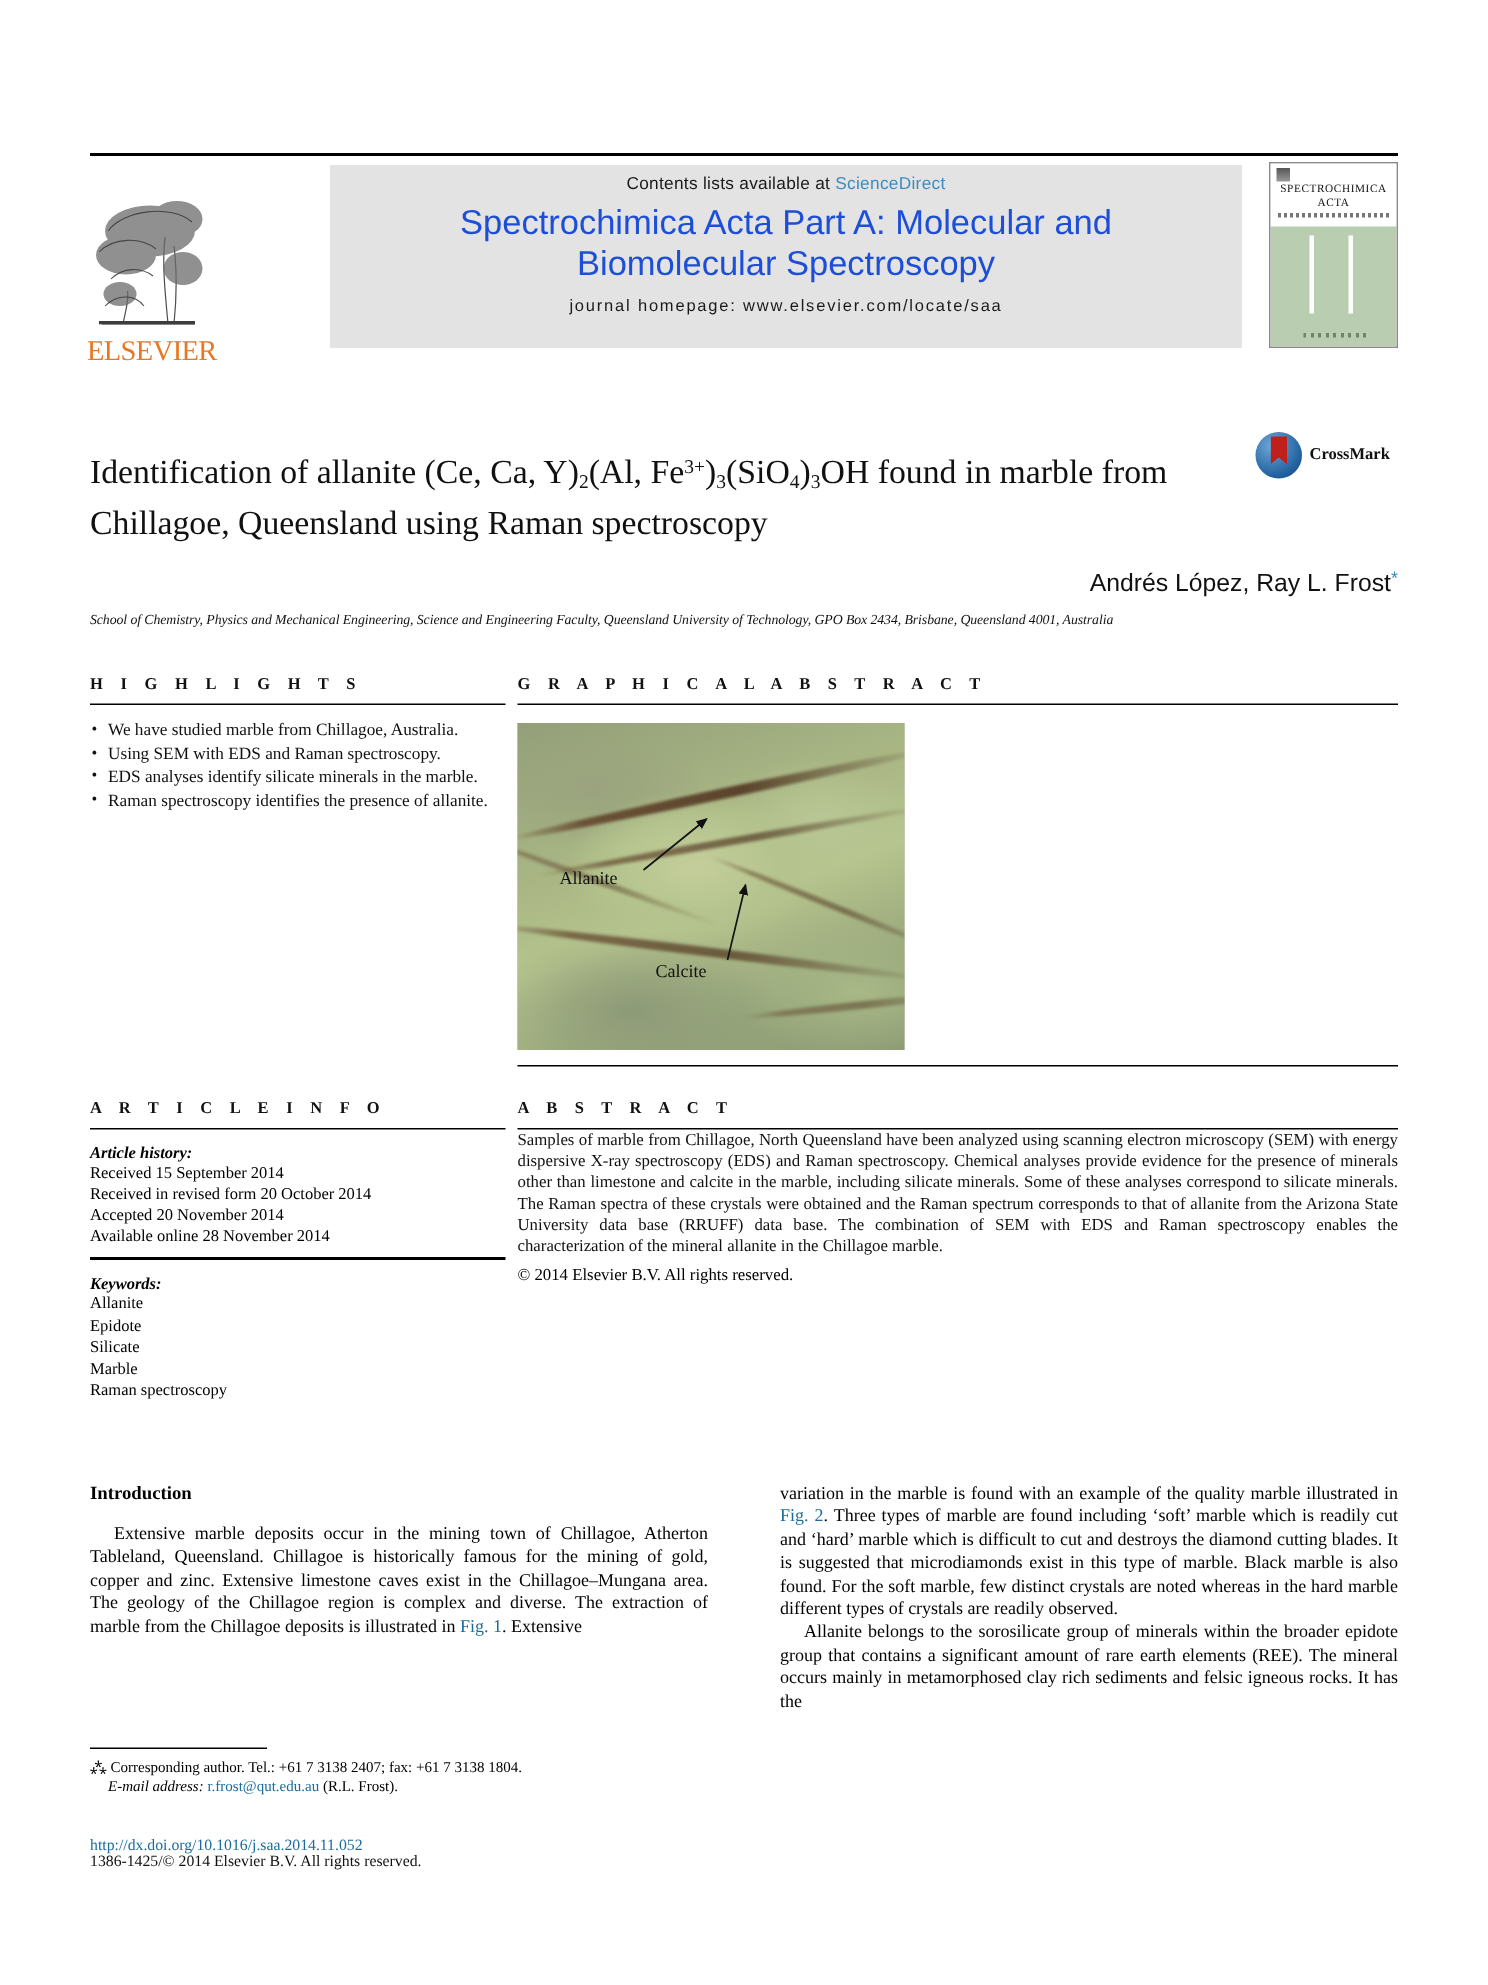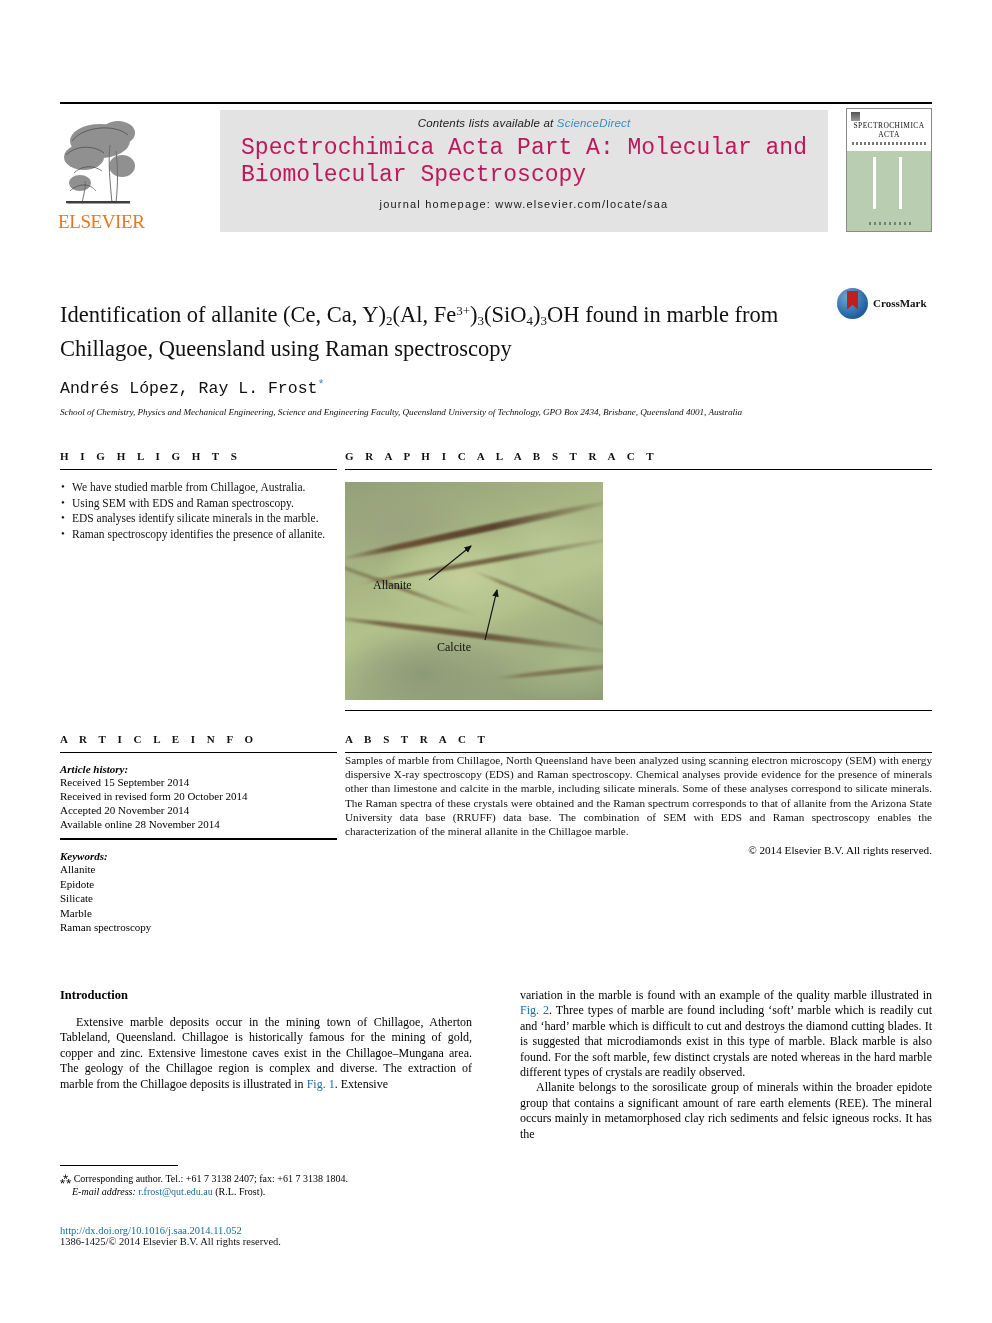--- a/index.html
+++ b/index.html
@@ -22,44 +22,44 @@
     font-size: 11.5px; font-weight: 700;
     color:#1b6c9a; letter-spacing:.1px;
   }
 
   
   .masthead {
     position:absolute; left:60px; top:102px; width:872px; height:132px;
     border-top:2px solid #000;
   }
   .elsevier-logo {
-    position:absolute; left:0px; top:7px; width:86px; height:124px;
+    position:absolute; left:0px; top:20px; width:86px; height:124px;
   }
   .tree-box { width:78px; height:98px; position:relative; overflow:hidden; }
   .elsevier-word {
     position:absolute; left:-2px; top:100px;
     font-family:"Liberation Serif", serif;
     font-size:19px; letter-spacing:-0.4px;
     color:#E87722; font-weight:400;
   }
   .banner {
     position:absolute; left:160px; top:6px; width:608px; height:122px;
     background:#e3e3e3;
     display:flex; flex-direction:column; align-items:center; justify-content:flex-start;
     padding-top:7px;
   }
   .contents-line {
     font-family:"Liberation Sans", sans-serif;
-    font-size:11.5px; color:#1a1a1a; letter-spacing:.2px;font-style:italic;
+    font-size:11.5px; color:#1a1a1a; letter-spacing:.2px;
   }
   .sd-link { color:#3a8cbf; }
   .journal-title {
     margin-top:6px;
-    font-family:Liberation Mono, monospace;
-    font-size:23px; line-height:27px; text-align:left; color:#be185d;
+    font-family:Liberation Sans, sans-serif;
+    font-size:23px; line-height:27px; text-align:center; color:#1d4ed8;
     font-weight:400;
   }
   .homepage-line {
     margin-top:9px;
     font-family:"Liberation Sans", sans-serif;
     font-size:11px; color:#1a1a1a; letter-spacing:1.2px;
   }
   .cover-thumb {
     position:absolute; left:786px; top:4px; width:86px; height:124px;
     border:1px solid #8a8a8a; background:#fff; overflow:hidden;
@@ -95,21 +95,21 @@
     background:radial-gradient(circle at 35% 30%, #6ea8d8, #1f5f9e 70%, #17496f);
     position:relative; display:flex; align-items:flex-start; justify-content:center;
   }
   .cm-ribbon {
     margin-top:3px; width:11px; height:19px; background:#c0201c;
     clip-path: polygon(0 0, 100% 0, 100% 100%, 50% 76%, 0 100%);
   }
   .cm-text { font-family:"Liberation Serif", serif; font-size:11px; font-weight:700; color:#111; }
   .authors {
     margin-top:10px;
-    font-family:Liberation Mono, monospace; font-size:16.5px; color:#111;
+    font-family:Liberation Sans, sans-serif; font-size:16.5px; color:#111;text-align:right;
   }
   .authors .star { color:#3a8cbf; font-size:12px; vertical-align:5px; }
   .affiliation {
     margin-top:9px;
     font-family:"Liberation Serif", serif; font-style:italic;
     font-size:9.2px; color:#111; letter-spacing:-0.05px;
   }
 
   
   .secthead {
@@ -171,21 +171,21 @@
   .ai-sub { font-family:"Liberation Serif", serif; font-style:italic; font-weight:700;
     font-size:11px; margin-top:10px; }
   .ai-line { font-family:"Liberation Serif", serif; font-size:11px; line-height:14px; }
   .kw-line { font-family:"Liberation Serif", serif; font-size:11px; line-height:14.5px; }
 
   .abstract { top:733px; }
   .abs-body {
     text-align:justify;
     font-family:"Liberation Serif", serif; font-size:11.2px; line-height:14.2px; color:#111;
   }
-  .abs-copy { margin-top:6px; text-align:right;
+  .abs-copy { margin-top:6px; text-align:left;
     font-family:"Liberation Serif", serif; font-size:11.2px; }
 
   
   .bodycols { position:absolute; left:60px; top:988px; width:872px; }
   .bcol { width:412px; position:absolute; top:0; }
   .bcol-l { left:0; }
   .bcol-r { left:460px; }
   .h2 { font-family:"Liberation Serif", serif; font-weight:700; font-size:12.5px; margin:0 0 12px 0; }
   .p {
     font-family:"Liberation Serif", serif; font-size:12px; line-height:15.4px;

